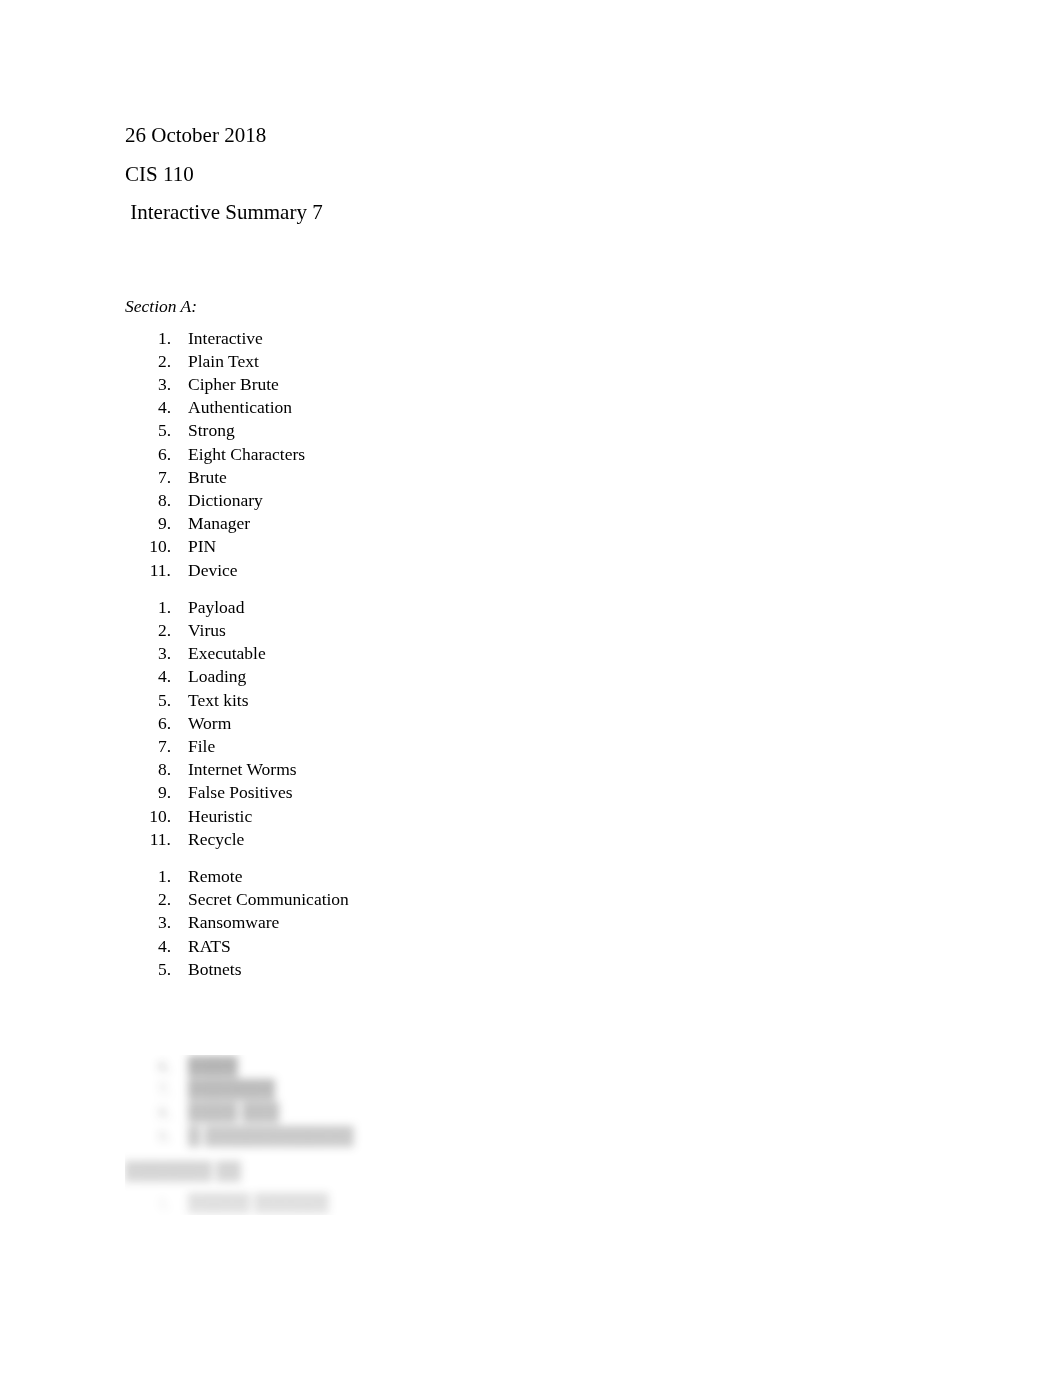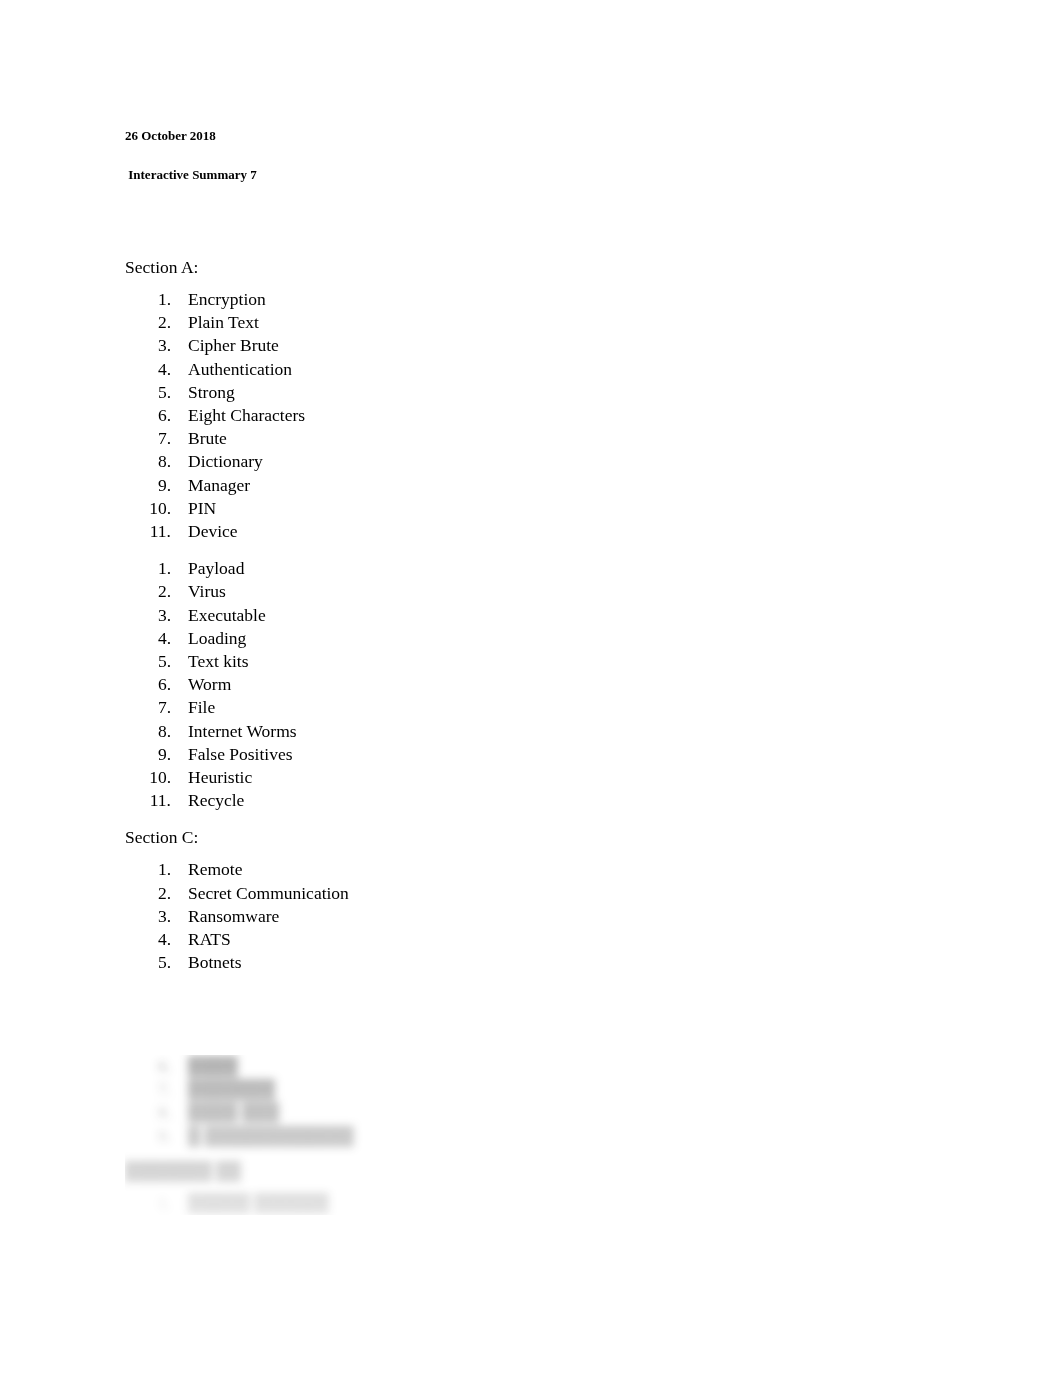--- a/index.html
+++ b/index.html
@@ -22,36 +22,36 @@
   }
   .doc-body {
     position: absolute;
     left: 125px;
     top: 124px;
     width: 820px;
   }
 
   
   .para {
-    font-size: 13px;
+    font-size: 21px;
     line-height: 23px;
     margin: 0 0 15.5px 0;
     white-space: pre;
-    font-weight: bold;
   }
 
   
   .block-gap {
     height: 55px;
   }
 
   .section-head {
     font-size: 17.5px;
     line-height: 23px;
     margin: 0 0 9px 0;
+    font-style: italic;
   }
 
   
   ol.num-list {
     list-style: none;
     margin: 0 0 14px 0;
     padding: 0;
   }
   ol.num-list > li {
     position: relative;
@@ -125,28 +125,29 @@
   }
 </style>
 </head>
 <body>
 
 <div id="page">
 
   <div class="doc-body">
 
     <p class="para">26 October 2018</p>
+    <p class="para">CIS 110</p>
     <p class="para"> Interactive Summary 7</p>
 
     <div class="block-gap"></div>
 
     <p class="section-head">Section A:</p>
     <ol class="num-list">
       <li>
-        <span class="li-num">1.</span><span class="li-text">Encryption</span>
+        <span class="li-num">1.</span><span class="li-text">Interactive</span>
       </li>
       <li>
         <span class="li-num">2.</span><span class="li-text">Plain Text</span>
       </li>
       <li>
         <span class="li-num">3.</span><span class="li-text">Cipher Brute</span>
       </li>
       <li>
         <span class="li-num">4.</span><span class="li-text">Authentication</span>
       </li>
@@ -202,21 +203,20 @@
         <span class="li-num">9.</span><span class="li-text">False Positives</span>
       </li>
       <li>
         <span class="li-num">10.</span><span class="li-text">Heuristic</span>
       </li>
       <li>
         <span class="li-num">11.</span><span class="li-text">Recycle</span>
       </li>
     </ol>
 
-    <p class="section-head">Section C:</p>
     <ol class="num-list">
       <li>
         <span class="li-num">1.</span><span class="li-text">Remote</span>
       </li>
       <li>
         <span class="li-num">2.</span><span class="li-text">Secret Communication</span>
       </li>
       <li>
         <span class="li-num">3.</span><span class="li-text">Ransomware</span>
       </li>

